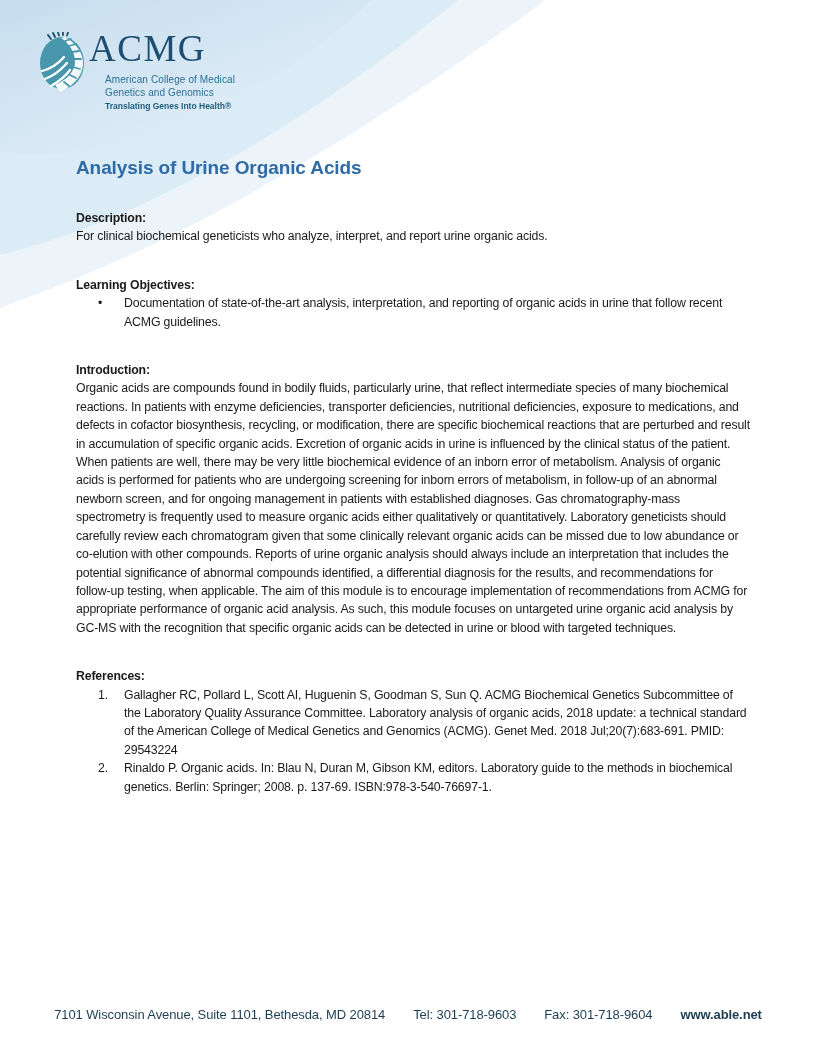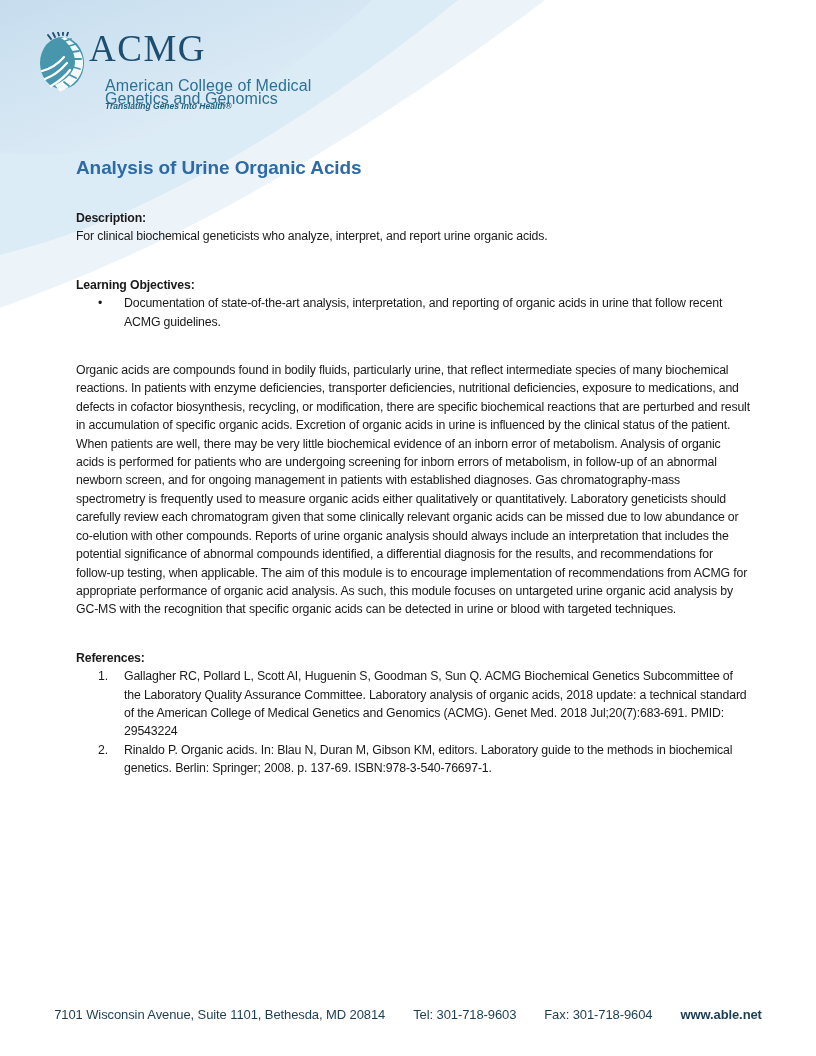--- a/index.html
+++ b/index.html
@@ -12,26 +12,26 @@
   
   .header-art{position:absolute;top:0;left:0;width:816px;height:400px;pointer-events:none;}
   
   .logo-globe{position:absolute;left:38px;top:32px;width:52px;height:62px;}
   .logo-acronym{
     position:absolute;left:89px;top:30px;
     font-family:"Liberation Serif",serif;font-size:37px;line-height:38px;
     letter-spacing:1.5px;color:#1d4e72;
   }
   .logo-org{
-    position:absolute;left:105px;top:80px;
-    font-size:16px;line-height:12.5px;color:#2c7094;letter-spacing:0.1px;
+    position:absolute;left:105px;top:74px;
+    font-size:10px;line-height:12.5px;color:#2c7094;letter-spacing:0.1px;
   }
   .logo-tagline{
     position:absolute;left:105px;top:101px;
-    font-size:8.5px;font-weight:bold;font-style:italic;color:#1e5e7c;
+    font-size:8.5px;font-weight:bold;color:#1e5e7c;
   }
   
   .content{position:absolute;left:76px;top:156px;width:674px;}
   .doc-title{
     font-size:19px;line-height:23px;font-weight:bold;color:#2e6ba6;
     letter-spacing:-0.1px;margin:0;
   }
   .version-line{font-size:12.3px;line-height:18.4px;margin:1px 0 0 0;}
   .body-text{font-size:12.3px;line-height:18.4px;letter-spacing:-0.15px;}
   .section{margin-top:30px;}
@@ -106,20 +106,21 @@
 
   <div class="section">
     <p class="section-heading">Learning Objectives:</p>
     <div class="list-row">
       <span class="list-marker">•</span>
       <span class="list-text">Documentation of state-of-the-art analysis, interpretation, and reporting of organic acids in urine that follow recent ACMG guidelines.</span>
     </div>
   </div>
 
   <div class="section">
+    <p class="section-heading">Introduction:</p>
     <p>Organic acids are compounds found in bodily fluids, particularly urine, that reflect intermediate species of many biochemical reactions. In patients with enzyme deficiencies, transporter deficiencies, nutritional deficiencies, exposure to medications, and defects in cofactor biosynthesis, recycling, or modification, there are specific biochemical reactions that are perturbed and result in accumulation of specific organic acids. Excretion of organic acids in urine is influenced by the clinical status of the patient. When patients are well, there may be very little biochemical evidence of an inborn error of metabolism. Analysis of organic acids is performed for patients who are undergoing screening for inborn errors of metabolism, in follow-up of an abnormal newborn screen, and for ongoing management in patients with established diagnoses. Gas chromatography-mass spectrometry is frequently used to measure organic acids either qualitatively or quantitatively. Laboratory geneticists should carefully review each chromatogram given that some clinically relevant organic acids can be missed due to low abundance or co-elution with other compounds. Reports of urine organic analysis should always include an interpretation that includes the potential significance of abnormal compounds identified, a differential diagnosis for the results, and recommendations for follow-up testing, when applicable. The aim of this module is to encourage implementation of recommendations from ACMG for appropriate performance of organic acid analysis. As such, this module focuses on untargeted urine organic acid analysis by GC-MS with the recognition that specific organic acids can be detected in urine or blood with targeted techniques.</p>
   </div>
 
   <div class="section">
     <p class="section-heading">References:</p>
     <div class="list-row">
       <span class="list-marker">1.</span>
       <span class="list-text">Gallagher RC, Pollard L, Scott AI, Huguenin S, Goodman S, Sun Q. ACMG Biochemical Genetics Subcommittee of the Laboratory Quality Assurance Committee. Laboratory analysis of organic acids, 2018 update: a technical standard of the American College of Medical Genetics and Genomics (ACMG). Genet Med. 2018 Jul;20(7):683-691. PMID: 29543224</span>
     </div>
     <div class="list-row">

